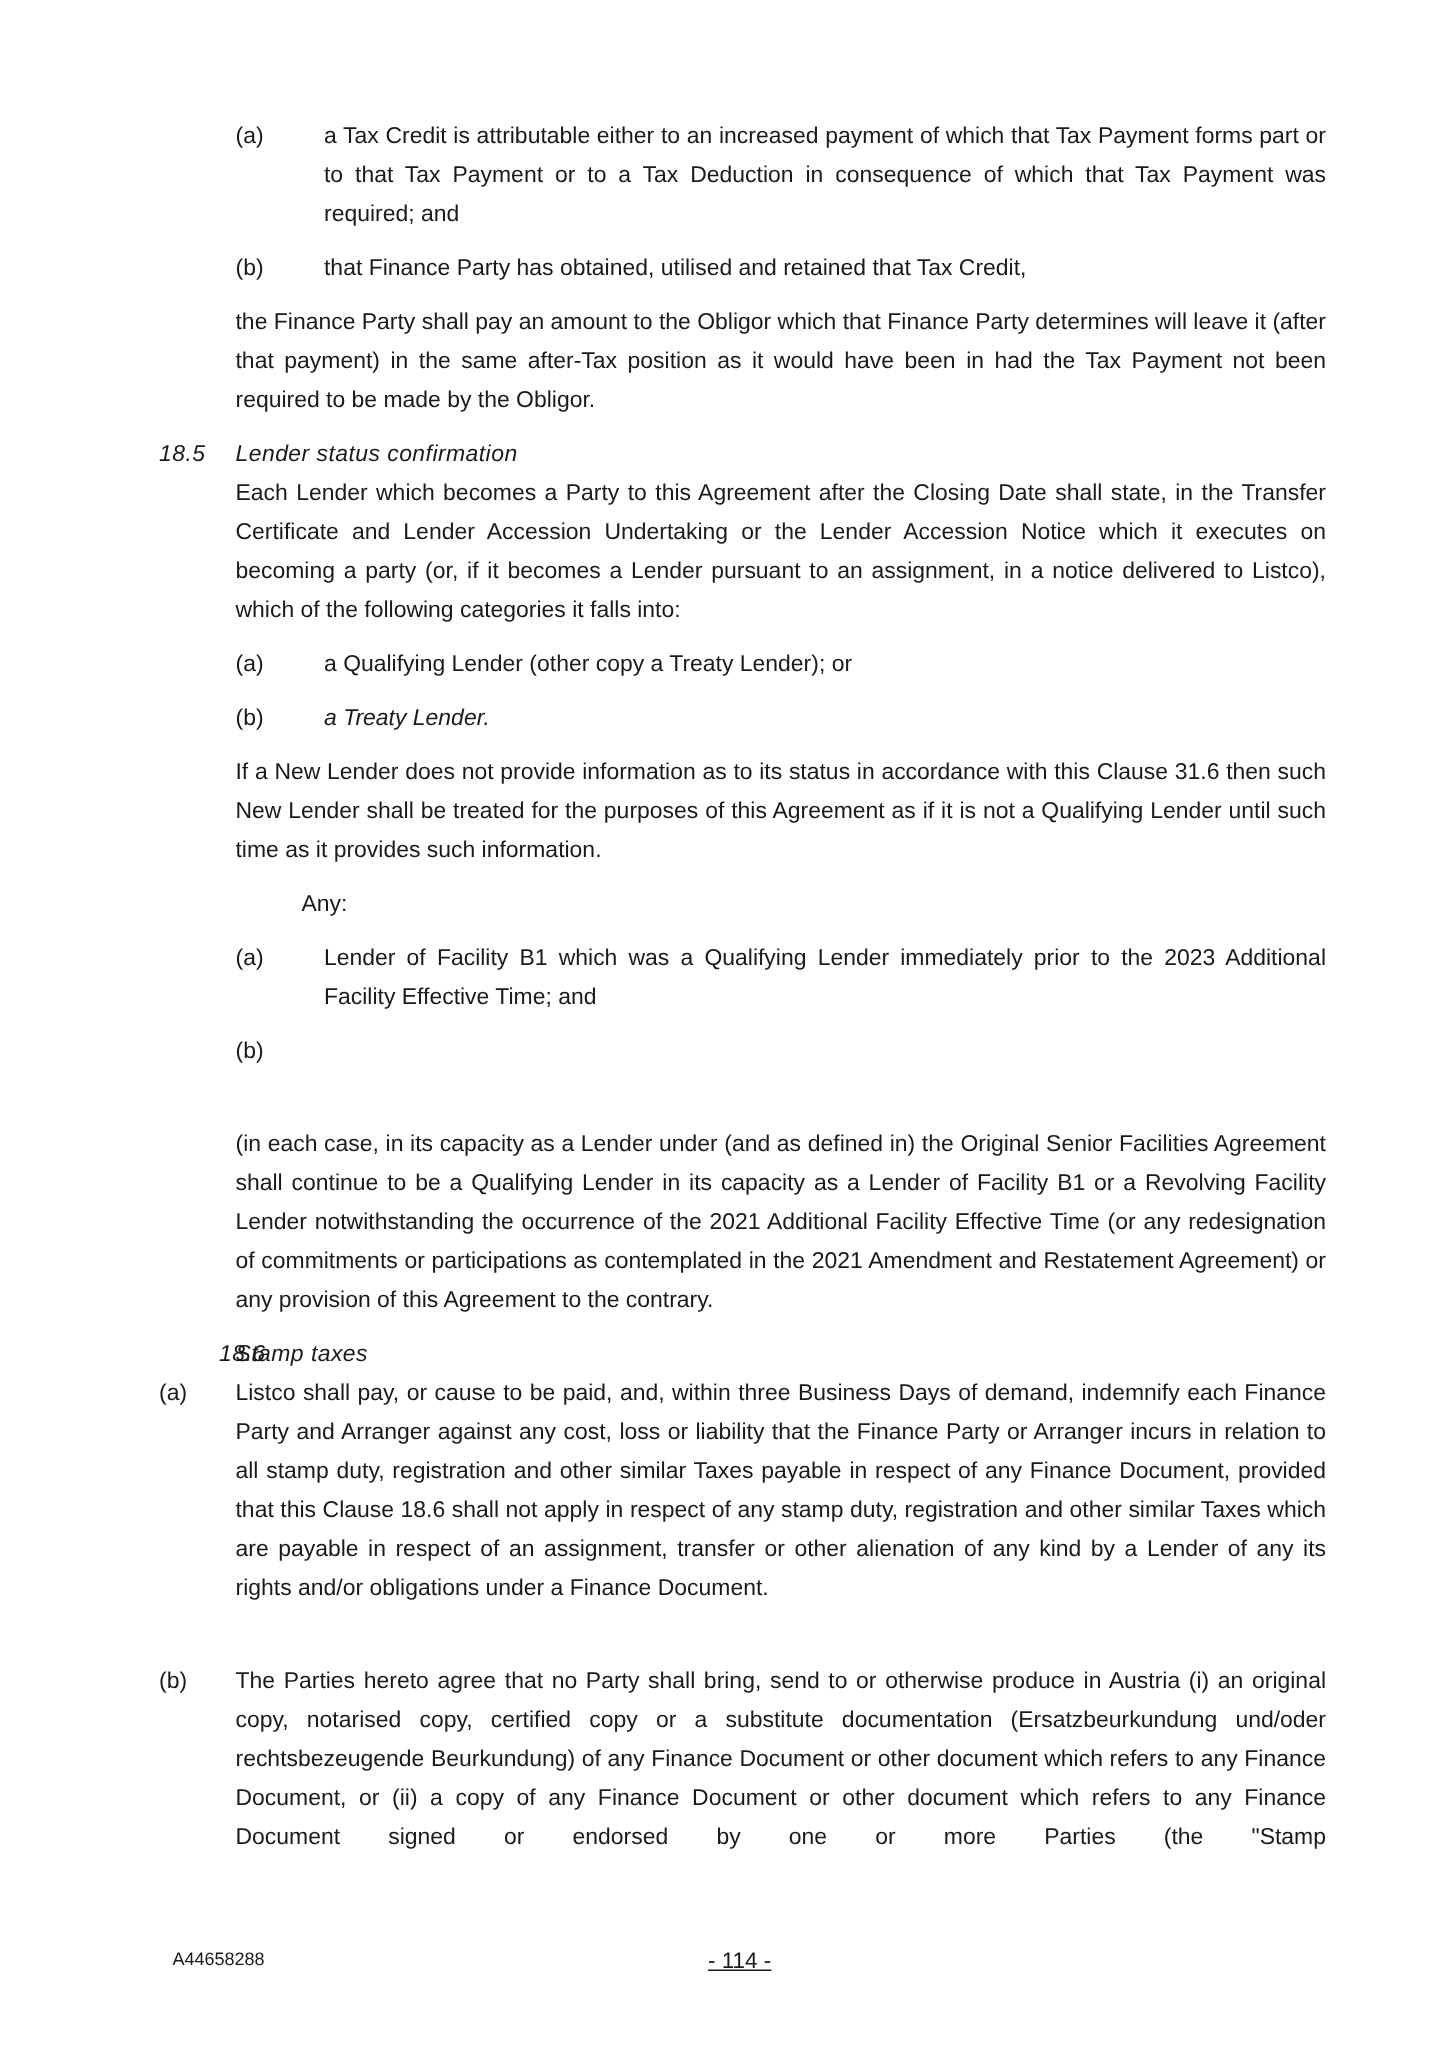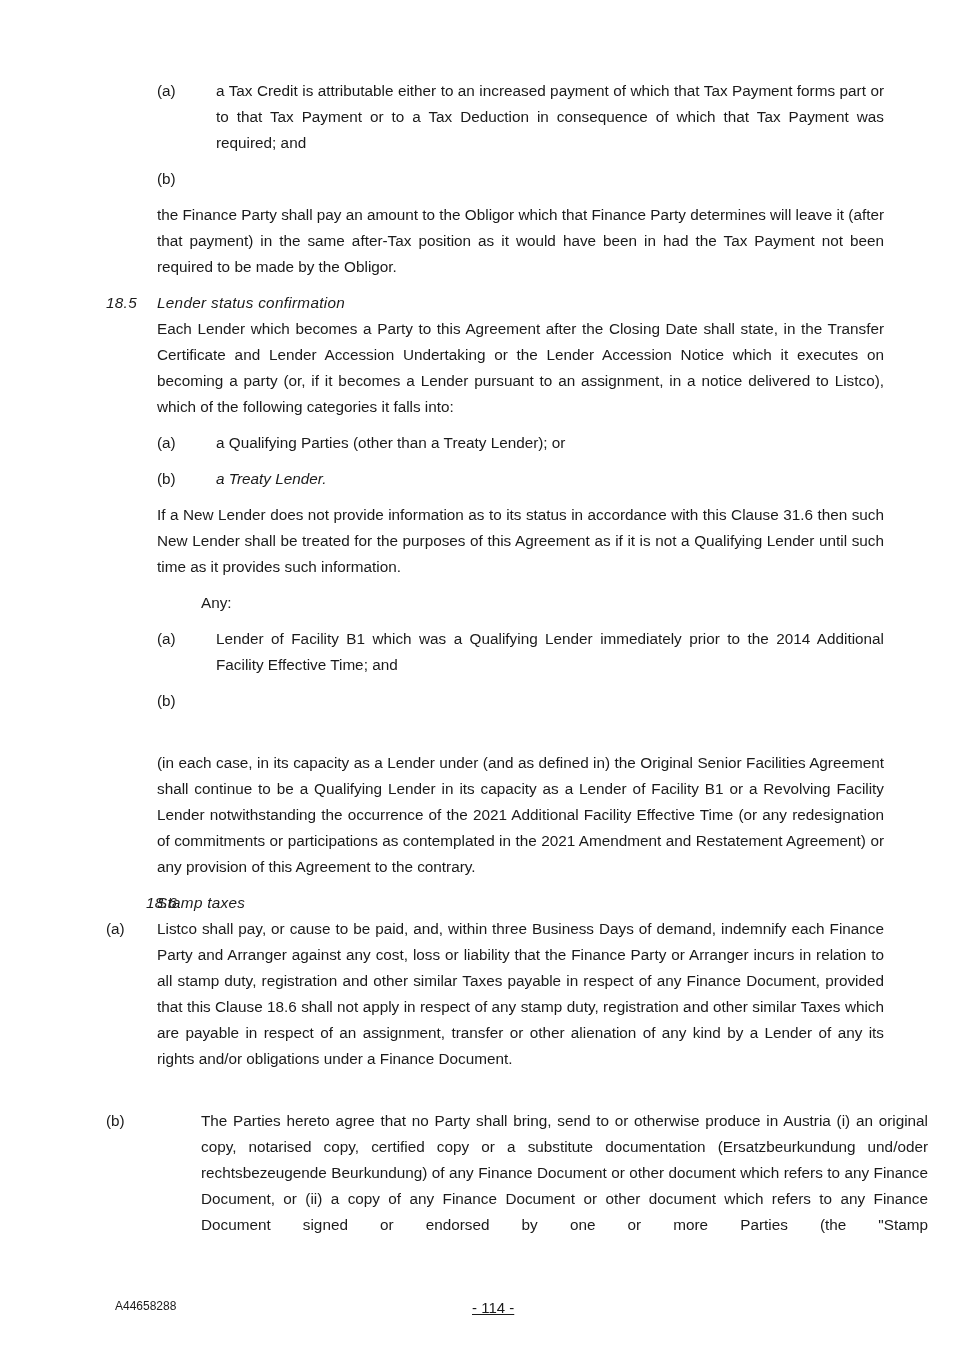--- a/index.html
+++ b/index.html
@@ -47,51 +47,52 @@
       line-height: 16px;
     }
     .footer-page {
       position: absolute;
       left: 472px;
       top: 1298px;
       font-size: 15px;
       line-height: 20px;
       text-decoration: underline;
     }
-    .justify-all { text-align-last: justify; margin-left: 44px; }
+    .justify-all { text-align-last: justify; }
   </style>
 </head>
 <body>
 
 <div class="page">
 
   <div class="label" style="left:157px; top:78px;">(a)</div>
   <div class="block last-line-left" style="left:216px; top:78px; width:668px;">a Tax Credit is attributable either to an increased payment of which that Tax Payment forms part or to that Tax Payment or to a Tax Deduction in consequence of which that Tax Payment was required; and</div>
 
   <div class="label" style="left:157px; top:166px;">(b)</div>
+  <div class="block last-line-left" style="left:216px; top:166px; width:668px;">that Finance Party has obtained, utilised and retained that Tax Credit,</div>
 
   <div class="block last-line-left" style="left:157px; top:202px; width:727px;">the Finance Party shall pay an amount to the Obligor which that Finance Party determines will leave it (after that payment) in the same after-Tax position as it would have been in had the Tax Payment not been required to be made by the Obligor.</div>
 
   <div class="heading" style="left:106px; top:290px;">18.5</div>
   <div class="heading" style="left:157px; top:290px;">Lender status confirmation</div>
 
   <div class="block last-line-left" style="left:157px; top:316px; width:727px;">Each Lender which becomes a Party to this Agreement after the Closing Date shall state, in the Transfer Certificate and Lender Accession Undertaking or the Lender Accession Notice which it executes on becoming a party (or, if it becomes a Lender pursuant to an assignment, in a notice delivered to Listco), which of the following categories it falls into:</div>
 
   <div class="label" style="left:157px; top:430px;">(a)</div>
-  <div class="block last-line-left" style="left:216px; top:430px; width:668px;">a Qualifying Parties (other than a Treaty Lender); or</div>
+  <div class="block last-line-left" style="left:216px; top:430px; width:668px;">a Qualifying Lender (other copy a Treaty Lender); or</div>
 
   <div class="label" style="left:157px; top:466px;">(b)</div>
   <div class="block last-line-left" style="left:216px; top:466px; width:668px;font-style:italic;">a Treaty Lender.</div>
 
   <div class="block last-line-left" style="left:157px; top:502px; width:727px;">If a New Lender does not provide information as to its status in accordance with this Clause 31.6 then such New Lender shall be treated for the purposes of this Agreement as if it is not a Qualifying Lender until such time as it provides such information.</div>
 
   <div class="block" style="left:157px; top:590px; width:727px;margin-left:44px;">Any:</div>
 
   <div class="label" style="left:157px; top:626px;">(a)</div>
-  <div class="block last-line-left" style="left:216px; top:626px; width:668px;">Lender of Facility B1 which was a Qualifying Lender immediately prior to the 2014 Additional Facility Effective Time; and</div>
+  <div class="block last-line-left" style="left:216px; top:626px; width:668px;">Lender of Facility B1 which was a Qualifying Lender immediately prior to the 2023 Additional Facility Effective Time; and</div>
 
   <div class="label" style="left:157px; top:688px;">(b)</div>
 
   <div class="block last-line-left" style="left:157px; top:750px; width:727px;">(in each case, in its capacity as a Lender under (and as defined in) the Original Senior Facilities Agreement shall continue to be a Qualifying Lender in its capacity as a Lender of Facility B1 or a Revolving Facility Lender notwithstanding the occurrence of the 2021 Additional Facility Effective Time (or any redesignation of commitments or participations as contemplated in the 2021 Amendment and Restatement Agreement) or any provision of this Agreement to the contrary.</div>
 
   <div class="heading" style="left:106px; top:890px;margin-left:40px;">18.6</div>
   <div class="heading" style="left:157px; top:890px;">Stamp taxes</div>
 
   <div class="label" style="left:106px; top:916px;">(a)</div>
   <div class="block last-line-left" style="left:157px; top:916px; width:727px;">Listco shall pay, or cause to be paid, and, within three Business Days of demand, indemnify each Finance Party and Arranger against any cost, loss or liability that the Finance Party or Arranger incurs in relation to all stamp duty, registration and other similar Taxes payable in respect of any Finance Document, provided that this Clause 18.6 shall not apply in respect of any stamp duty, registration and other similar Taxes which are payable in respect of an assignment, transfer or other alienation of any kind by a Lender of any its rights and/or obligations under a Finance Document.</div>

